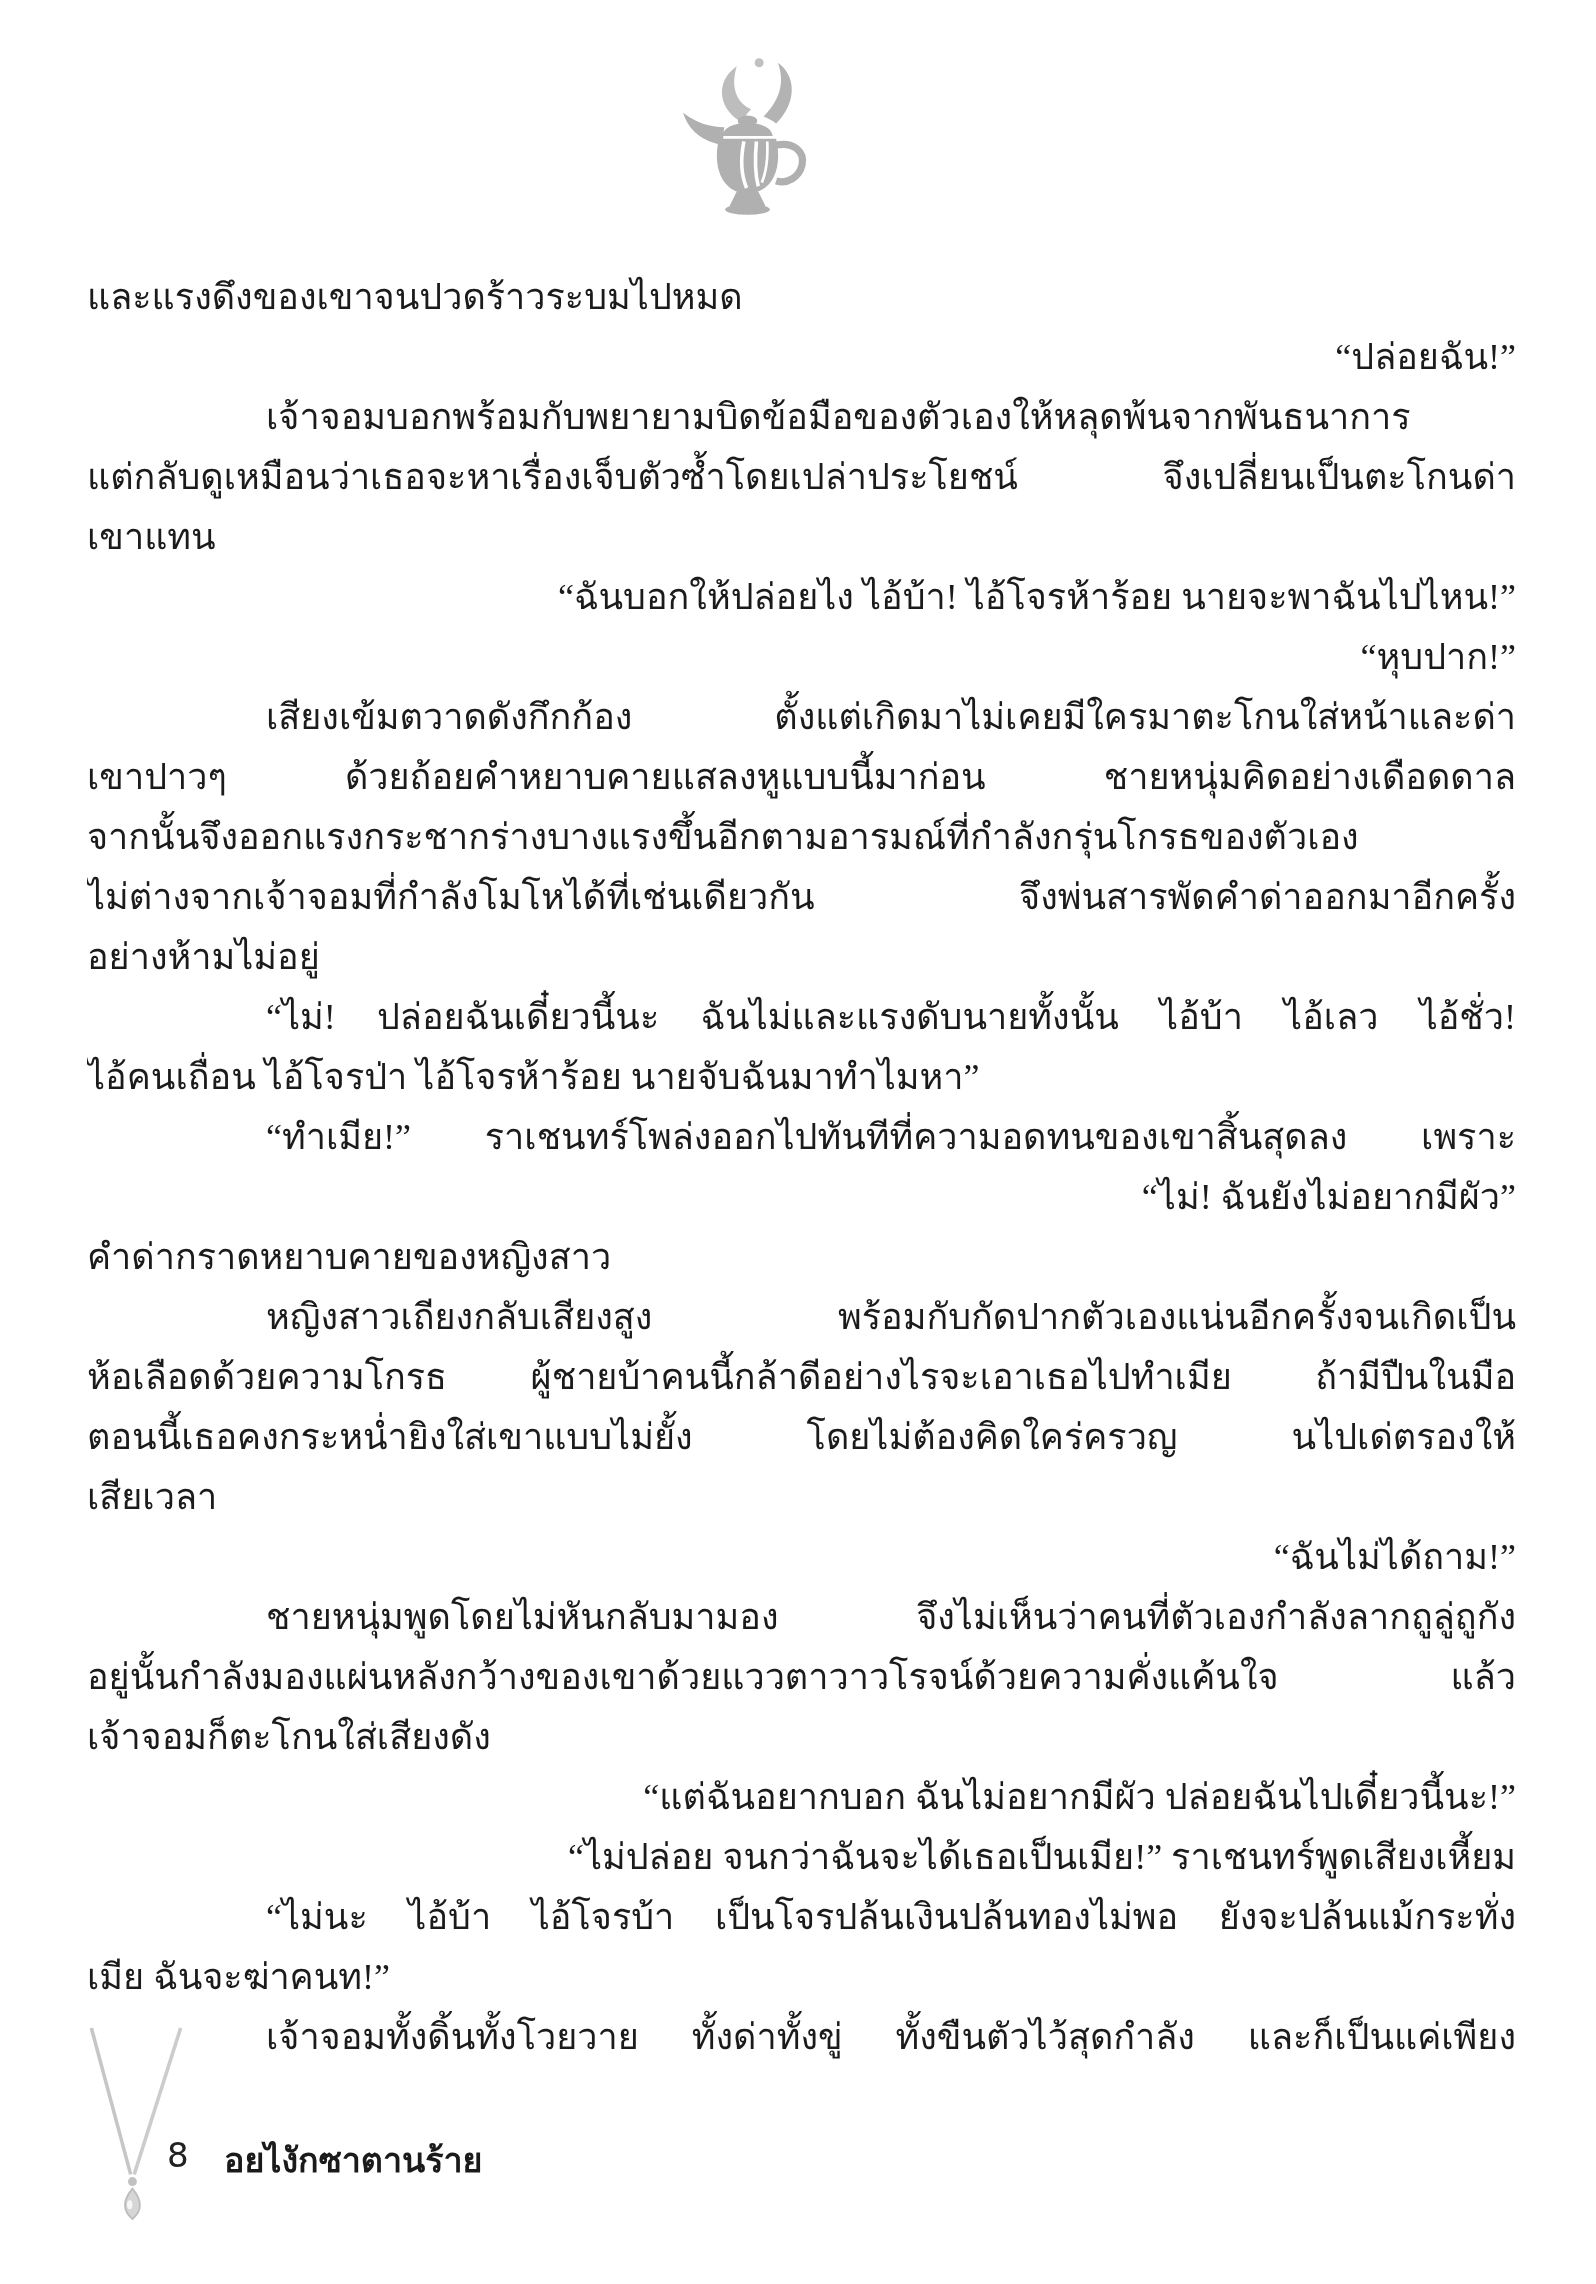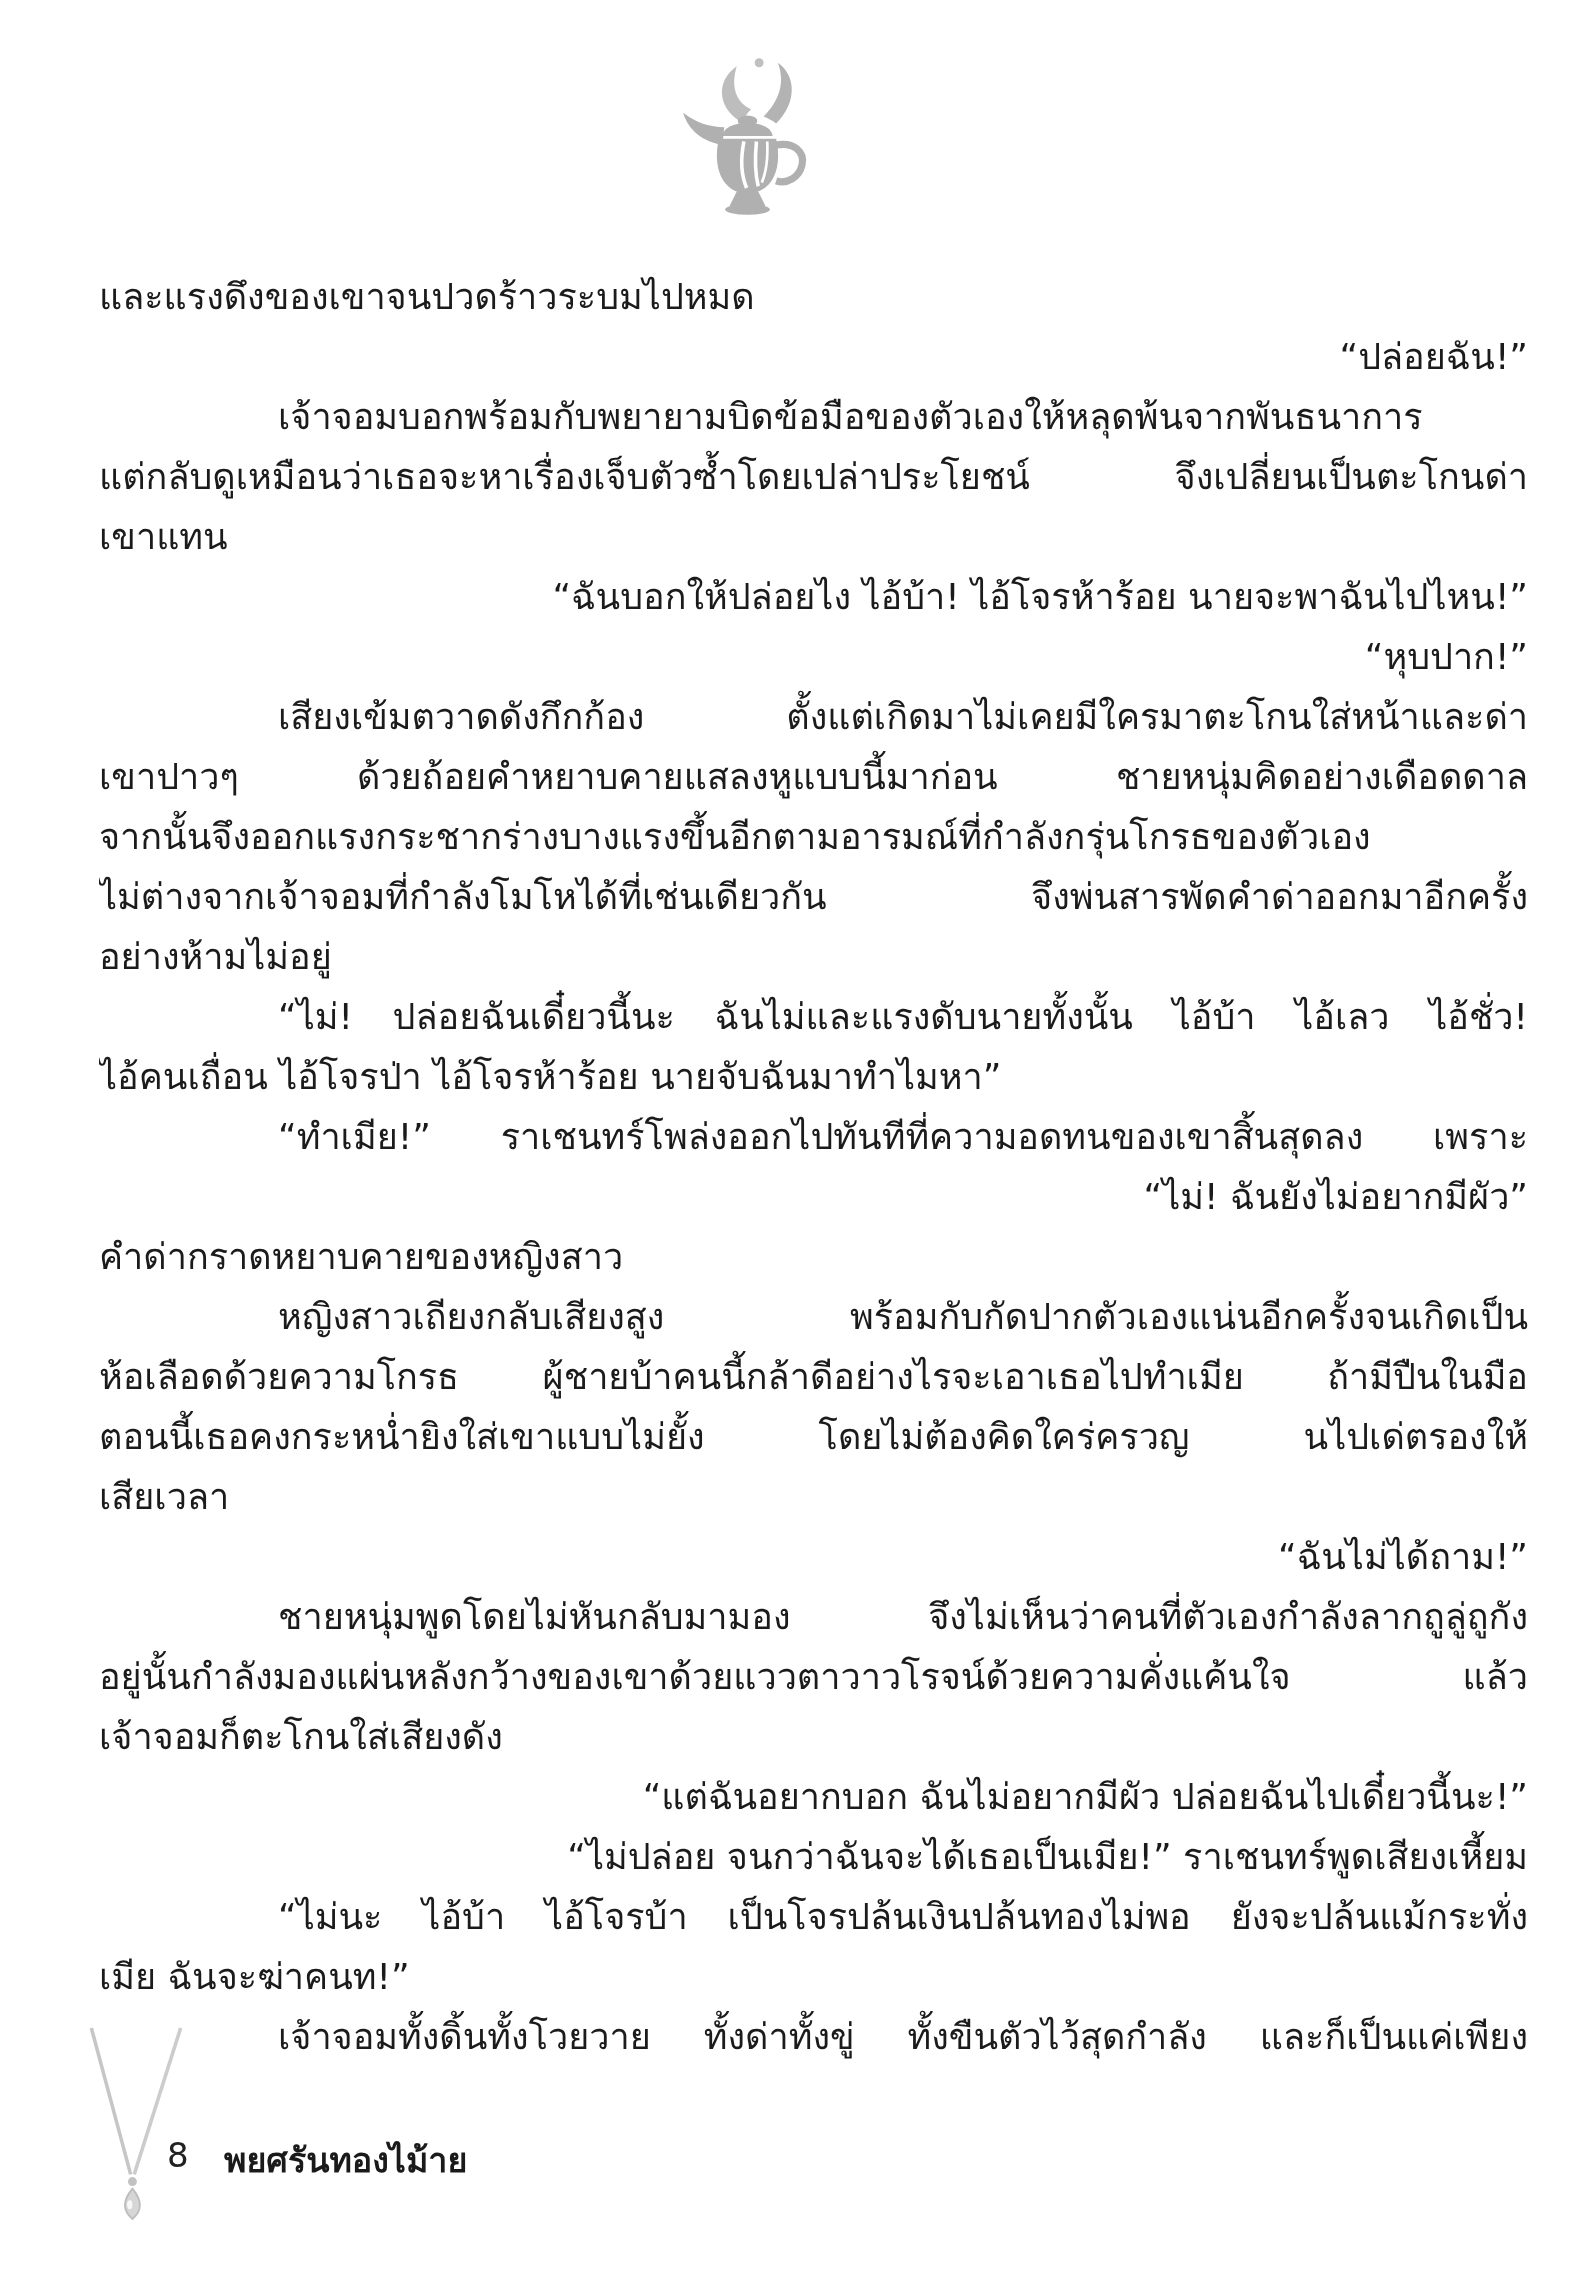--- a/index.html
+++ b/index.html
@@ -12,24 +12,25 @@
     color:#1b1b1b;
     overflow:hidden;
   }
   .ornament {
     position:absolute;
     top:52px; left:658px;
     width:179px; height:170px;
   }
   .text-block {
     position:absolute;
-    top:267px; left:99px;
+    top:267px; left:87px;
     width:1429px;
     font-size:36px;
     line-height:60px;
+    font-family:Liberation Serif, serif;
   }
   .line {
     height:60px;
     overflow:hidden;
     text-align:left;
     white-space:normal;
   }
   .line.indent { padding-left:179px;text-align:right; }
   .line.justify {
     text-align:justify;
@@ -121,16 +122,16 @@
 
   <svg class="necklace" viewBox="0 0 112 250" width="100" height="224" xmlns="http://www.w3.org/2000/svg">
     <path d="M6 4 L50 168" stroke="#c6c6c6" stroke-width="4" fill="none"></path>
     <path d="M106 4 L54 168" stroke="#cccccc" stroke-width="4" fill="none"></path>
     <circle cx="52" cy="176" r="5" fill="#c2c2c2"></circle>
     <path d="M52 184 C42 196 40 208 52 218 C64 208 62 196 52 184 Z" fill="#d6d6d6" stroke="#bdbdbd" stroke-width="2"></path>
     <ellipse cx="49" cy="202" rx="3" ry="5" fill="#ffffff" opacity="0.8"></ellipse>
   </svg>
 
   <span class="pagenum">8</span>
-  <span class="booktitle">พยศรันทองไม้าย</span>
+  <span class="booktitle">อยไงักซาตานร้าย</span>
 
 </div>
 
 
 </body></html>

